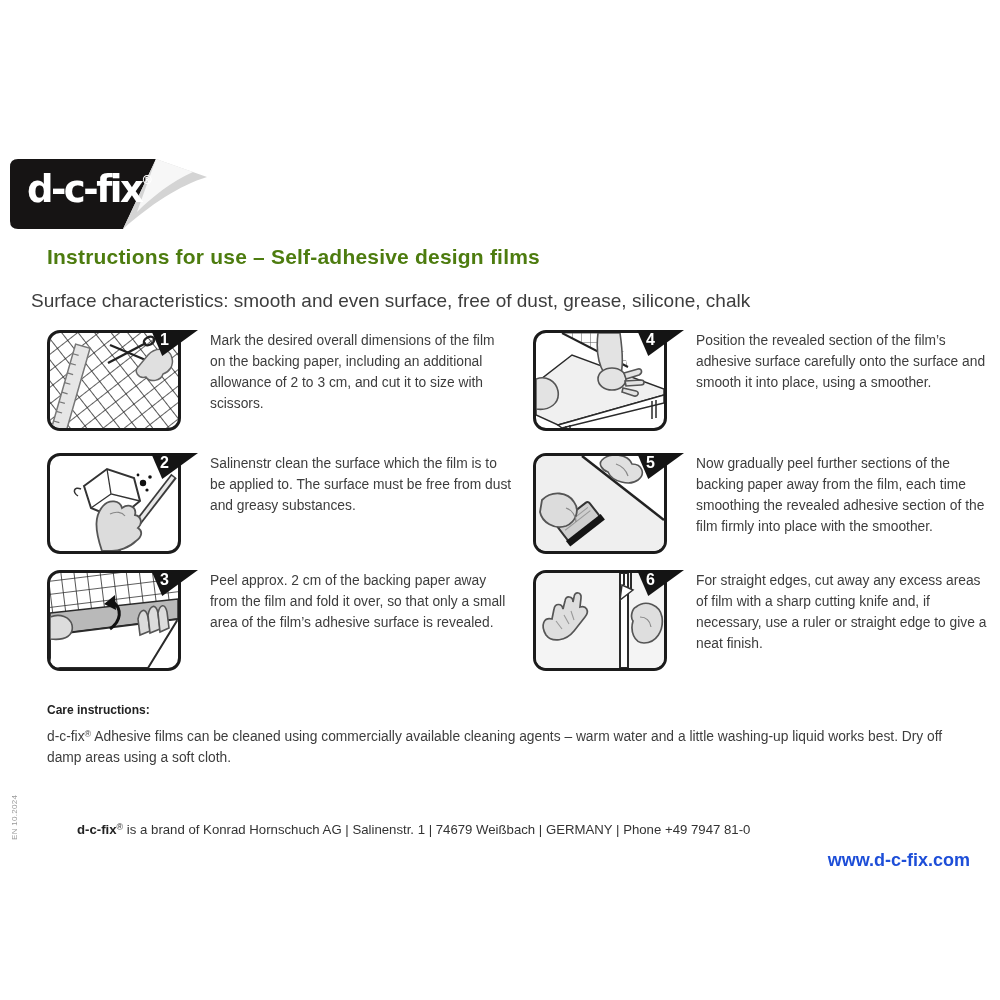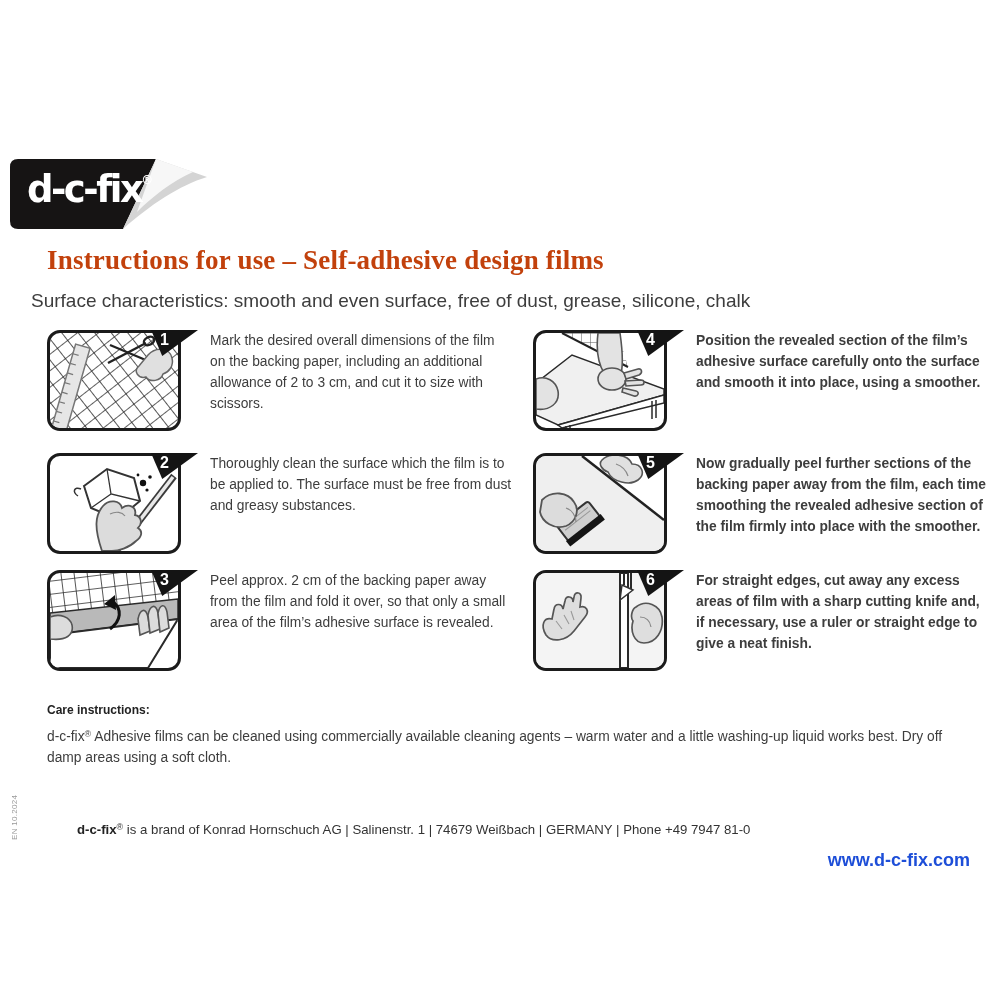--- a/index.html
+++ b/index.html
@@ -7,38 +7,38 @@
         font-family:"Liberation Sans",sans-serif;color:#3d3d3d;}
 
   
   .logo{position:absolute;left:10px;top:159px;width:200px;height:70px;}
   .logo svg{position:absolute;left:0;top:0;}
   .logo-text{position:absolute;left:17px;top:9px;font-family:"DejaVu Sans",sans-serif;
              font-weight:800;font-size:37px;letter-spacing:-2.5px;color:#fff;}
   .logo-text sup{font-size:12px;letter-spacing:0;vertical-align:18px;}
 
   
-  .title{position:absolute;left:47px;top:245px;font-family:Liberation Serif, serif;
-         font-weight:700;font-size:27px;color:#c2410c;letter-spacing:0.2px;}
+  .title{position:absolute;left:47px;top:245px;font-family:Liberation Sans, sans-serif;
+         font-weight:700;font-size:21px;color:#4d7c0f;letter-spacing:0.2px;}
   .subtitle{position:absolute;left:31px;top:291px;font-size:19px;line-height:20px;}
 
   
   .step{position:absolute;display:flex;align-items:flex-start;}
   #step1,#step2,#step3{left:47px;}
   #step4,#step5,#step6{left:533px;}
   #step1,#step4{top:330px;} #step2,#step5{top:453px;} #step3,#step6{top:570px;}
   .thumb{position:relative;width:134px;height:101px;flex:0 0 auto;}
   .frame{position:absolute;inset:0;border:3px solid #1b1b1b;border-radius:13px;
          background:#fff;overflow:hidden;}
   .frame svg{display:block;width:128px;height:95px;}
   .badge{position:absolute;top:0;right:-17px;width:47px;height:26px;background:#141414;
          clip-path:polygon(0 0,100% 0,24% 100%);z-index:2;}
   .badge span{position:absolute;left:9px;top:1px;font-weight:bold;font-size:16px;color:#fff;}
   .step-text{margin-left:29px;font-size:13.8px;line-height:21px;color:#3d3d3d;}
-  .w-left{width:302px;} .w-right{width:292px;font-weight:bold;}
+  .w-left{width:302px;} .w-right{width:292px;}
 
   
   .care-heading{position:absolute;left:47px;top:703px;font-size:12px;font-weight:bold;color:#222;}
   .care-body{position:absolute;left:47px;top:724px;width:925px;font-size:13.8px;line-height:21px;}
   .care-body sup,.footer sup{font-size:9px;vertical-align:4px;}
 
   
   .footer{position:absolute;left:47px;top:822px;font-size:13.2px;color:#333;margin-left:30px;}
   .footer b{color:#222;}
   .website{position:absolute;right:30px;top:850px;font-size:18px;font-weight:bold;color:#1d4ed8;}
@@ -106,21 +106,21 @@
           <path d="M57,13 L61,38 L90,45 M61,38 L41,52" fill="none" stroke="#333" stroke-width="1.3"></path>
           <path d="M31,33 c-7,-3 -9,3 -3,7" fill="none" stroke="#333" stroke-width="1.5"></path>
           <path d="M52,95 C44,72 45,59 53,50 C59,43 70,44 72,52 C79,47 87,51 85,59 C91,60 93,67 88,72 C93,75 92,81 86,85 C79,92 68,95 62,95 Z" fill="#dcdcdc" stroke="#555" stroke-width="1.8"></path>
           <path d="M60,58 c6,-3 12,-2 15,2" fill="none" stroke="#888" stroke-width="1.2"></path>
         </svg>
       </div>
       <div class="badge">
         <span>2</span>
         </div>
     </div>
-    <div class="step-text w-left">Thoroughly clean the surface which the film is to be applied to. The surface must be free from dust and greasy substances.</div>
+    <div class="step-text w-left">Salinenstr clean the surface which the film is to be applied to. The surface must be free from dust and greasy substances.</div>
   </div>
 
   <div class="step" id="step3">
     <div class="thumb">
       <div class="frame">
         <svg viewBox="0 0 128 95">
           <defs>
               <pattern id="g3" width="13" height="13" patternUnits="userSpaceOnUse">
             <path d="M13,0 H0 V13" fill="none" stroke="#2a2a2a" stroke-width="1.6"></path>
               </pattern>

